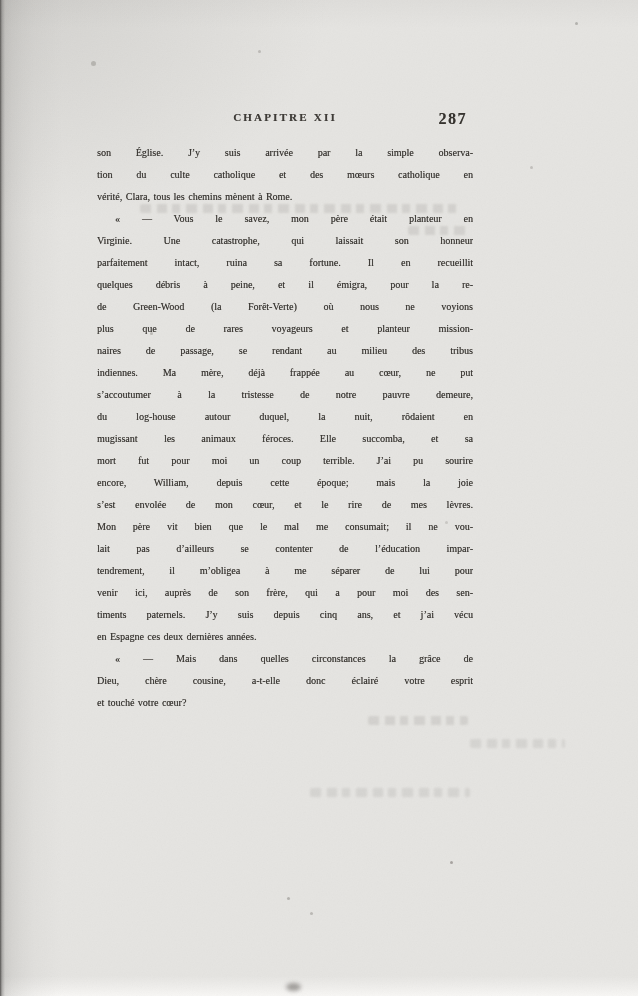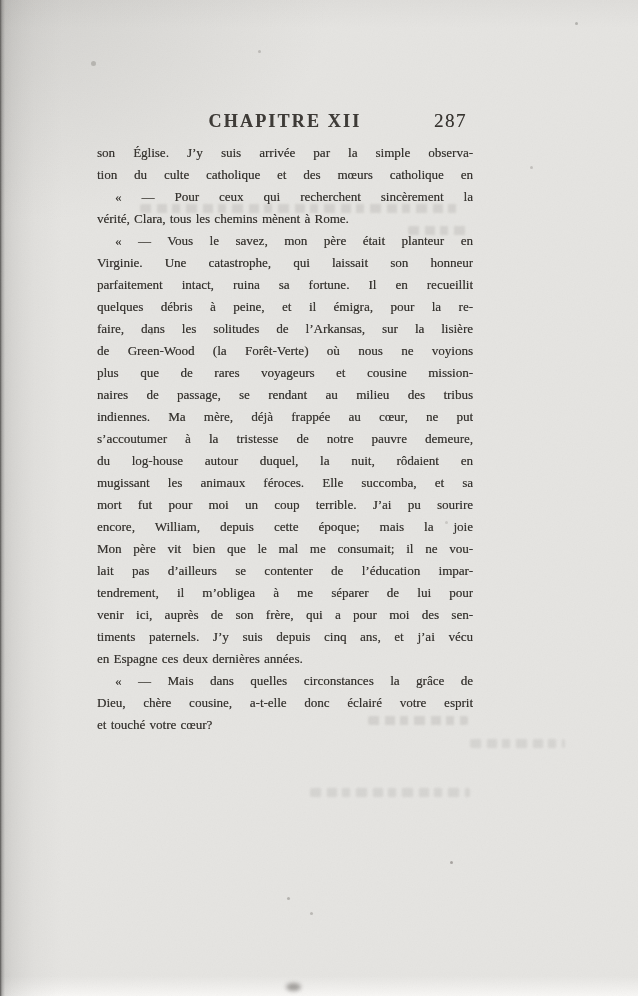--- a/index.html
+++ b/index.html
@@ -24,44 +24,44 @@
   }
 
   .page-header {
     position: absolute;
     left: 97px; top: 110px;
     width: 376px; height: 20px;
   }
   .chapter-title {
     position: absolute; left: 0; right: 0; top: 1px;
     text-align: center;
-    font-size: 18px;
+    font-size: 11px;
     font-weight: 700;
     letter-spacing: 2.2px;
     color: #3b3834;
     text-shadow: 0.3px 0.3px 0.6px rgba(59,56,52,0.5);
   }
   .page-number {
     position: absolute; right: 6px; top: 0;
-    font-size: 19px;
-    font-weight: 400;
+    font-size: 16px;
+    font-weight: 700;
     letter-spacing: 1.5px;
     text-shadow: 0.3px 0.3px 0.6px rgba(59,56,52,0.5);
   }
 
   .text-block {
     position: absolute;
     left: 97px; top: 142px;
     width: 376px;
     overflow: hidden;
   }
   .line {
     height: 22px;
     line-height: 22px;
-    font-size: 13px;
+    font-size: 10px;
     text-align: justify;
     text-align-last: justify;
     word-spacing: 1px;
     white-space: normal;
     overflow: hidden;
     text-shadow: 0.25px 0.25px 0.55px rgba(51,48,44,0.6);
   }
   .line.last { text-align-last: left; }
   .line.indent { padding-left: 18px; }
 
@@ -118,36 +118,35 @@
 <div class="scan-page" style="--paper: #e5e4e1; --ink: #33302c;">
 
   <div class="page-header">
     <span class="chapter-title">CHAPITRE XII</span>
     <span class="page-number">287</span>
   </div>
 
   <div class="text-block">
       <div class="line">son Église. J’y suis arrivée par la simple observa-</div>
       <div class="line">tion du culte catholique et des mœurs catholique en</div>
-      <div class="line indent">« — Pour ceux qui recherchent sincèrement la</div>
       <div class="line last">vérité, Clara, tous les chemins mènent à Rome.</div>
       <div class="line indent">« — Vous le savez, mon père était planteur en</div>
       <div class="line">Virginie. Une catastrophe, qui laissait son honneur</div>
       <div class="line">parfaitement intact, ruina sa fortune. Il en recueillit</div>
       <div class="line">quelques débris à peine, et il émigra, pour la re-</div>
-      <div class="line">faire, dans les solitudes de l’Arkansas, sur la lisière</div>
       <div class="line">de Green-Wood (la Forêt-Verte) où nous ne voyions</div>
-      <div class="line">plus que de rares voyageurs et cousine mission-</div>
+      <div class="line">plus que de rares voyageurs et planteur mission-</div>
       <div class="line">naires de passage, se rendant au milieu des tribus</div>
       <div class="line">indiennes. Ma mère, déjà frappée au cœur, ne put</div>
       <div class="line">s’accoutumer à la tristesse de notre pauvre demeure,</div>
       <div class="line">du log-house autour duquel, la nuit, rôdaient en</div>
       <div class="line">mugissant les animaux féroces. Elle succomba, et sa</div>
       <div class="line">mort fut pour moi un coup terrible. J’ai pu sourire</div>
       <div class="line">encore, William, depuis cette époque; mais la joie</div>
+      <div class="line">s’est envolée de mon cœur, et le rire de mes lèvres.</div>
       <div class="line">Mon père vit bien que le mal me consumait; il ne vou-</div>
       <div class="line">lait pas d’ailleurs se contenter de l’éducation impar-</div>
       <div class="line">tendrement, il m’obligea à me séparer de lui pour</div>
       <div class="line">venir ici, auprès de son frère, qui a pour moi des sen-</div>
       <div class="line">timents paternels. J’y suis depuis cinq ans, et j’ai vécu</div>
       <div class="line last">en Espagne ces deux dernières années.</div>
       <div class="line indent">« — Mais dans quelles circonstances la grâce de</div>
       <div class="line">Dieu, chère cousine, a-t-elle donc éclairé votre esprit</div>
       <div class="line last">et touché votre cœur?</div>
     </div>

